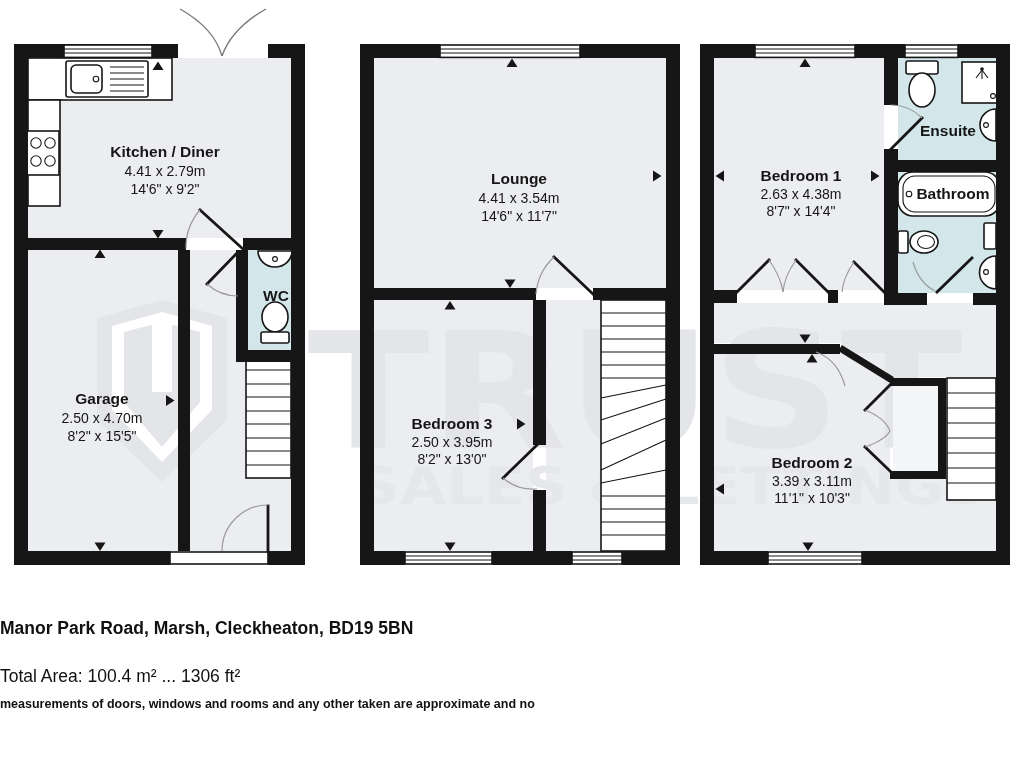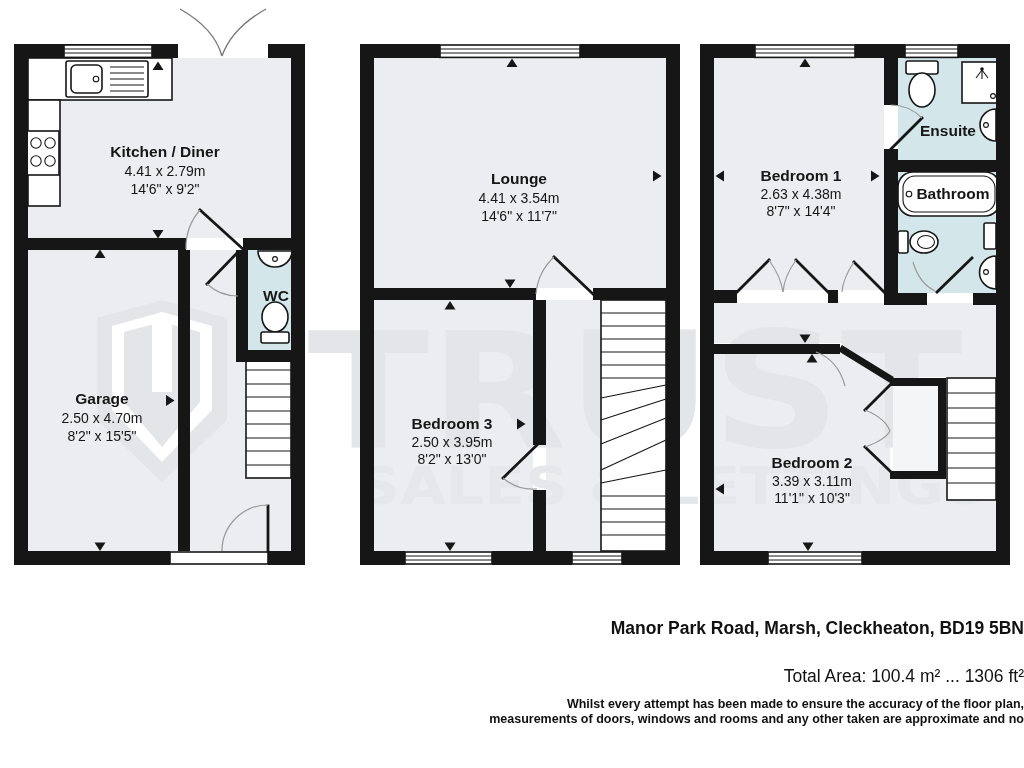--- a/index.html
+++ b/index.html
@@ -16,21 +16,21 @@
   .arc{stroke:#9a9a9a;stroke-width:1.2;fill:none}
   .petal{stroke:#777;stroke-width:1.3;fill:none}
   .win{fill:#ffffff;stroke:#161616;stroke-width:1.6}
   .winline{stroke:#161616;stroke-width:1.1}
   .lbl{font-family:"Liberation Sans",sans-serif;font-size:15.5px;font-weight:700;fill:#161616;text-anchor:middle}
   .dim{font-family:"Liberation Sans",sans-serif;font-size:14px;font-weight:400;fill:#161616;text-anchor:middle}
   .arrow{fill:#161616}
   .wm{fill:#e4e5e8}
   .wm-big{font-family:"DejaVu Sans",sans-serif;font-weight:700;fill:#e4e5e8}
   .wm-sub{font-family:"DejaVu Sans",sans-serif;font-weight:700;fill:#e6e7ea}
-  .footer-line{position:absolute;left:0;width:1024px;text-align:right;color:#111}
+  .footer-line{position:absolute;left:0;width:1024px;text-align:left;color:#111}
   .address{top:618px;font-size:17.5px;font-weight:700}
   .total-area{top:666px;font-size:17.5px;font-weight:400}
   .disclaimer{top:697px;font-size:12.5px;font-weight:700;line-height:15.3px}
 </style>
 </head>
 <body>
 
 <div class="page">
 
 <svg class="plan-svg" width="1024" height="600" viewBox="0 0 1024 600">
@@ -334,16 +334,15 @@
     <text class="lbl" x="953" y="199">Bathroom</text>
     <text class="lbl" x="812" y="468">Bedroom 2</text>
     <text class="dim" x="812" y="486">3.39 x 3.11m</text>
     <text class="dim" x="812" y="503">11'1" x 10'3"</text>
   </g>
 </svg>
 
   <div class="footer-line address">Manor Park Road, Marsh, Cleckheaton, BD19 5BN</div>
   <div class="footer-line total-area">Total Area: 100.4 m² ... 1306 ft²</div>
   <div class="footer-line disclaimer">
-    <div>Whilst every attempt has been made to ensure the accuracy of the floor plan,</div>
     <div>measurements of doors, windows and rooms and any other taken are approximate and no</div>
   </div>
 </div>
 
 </body></html>

